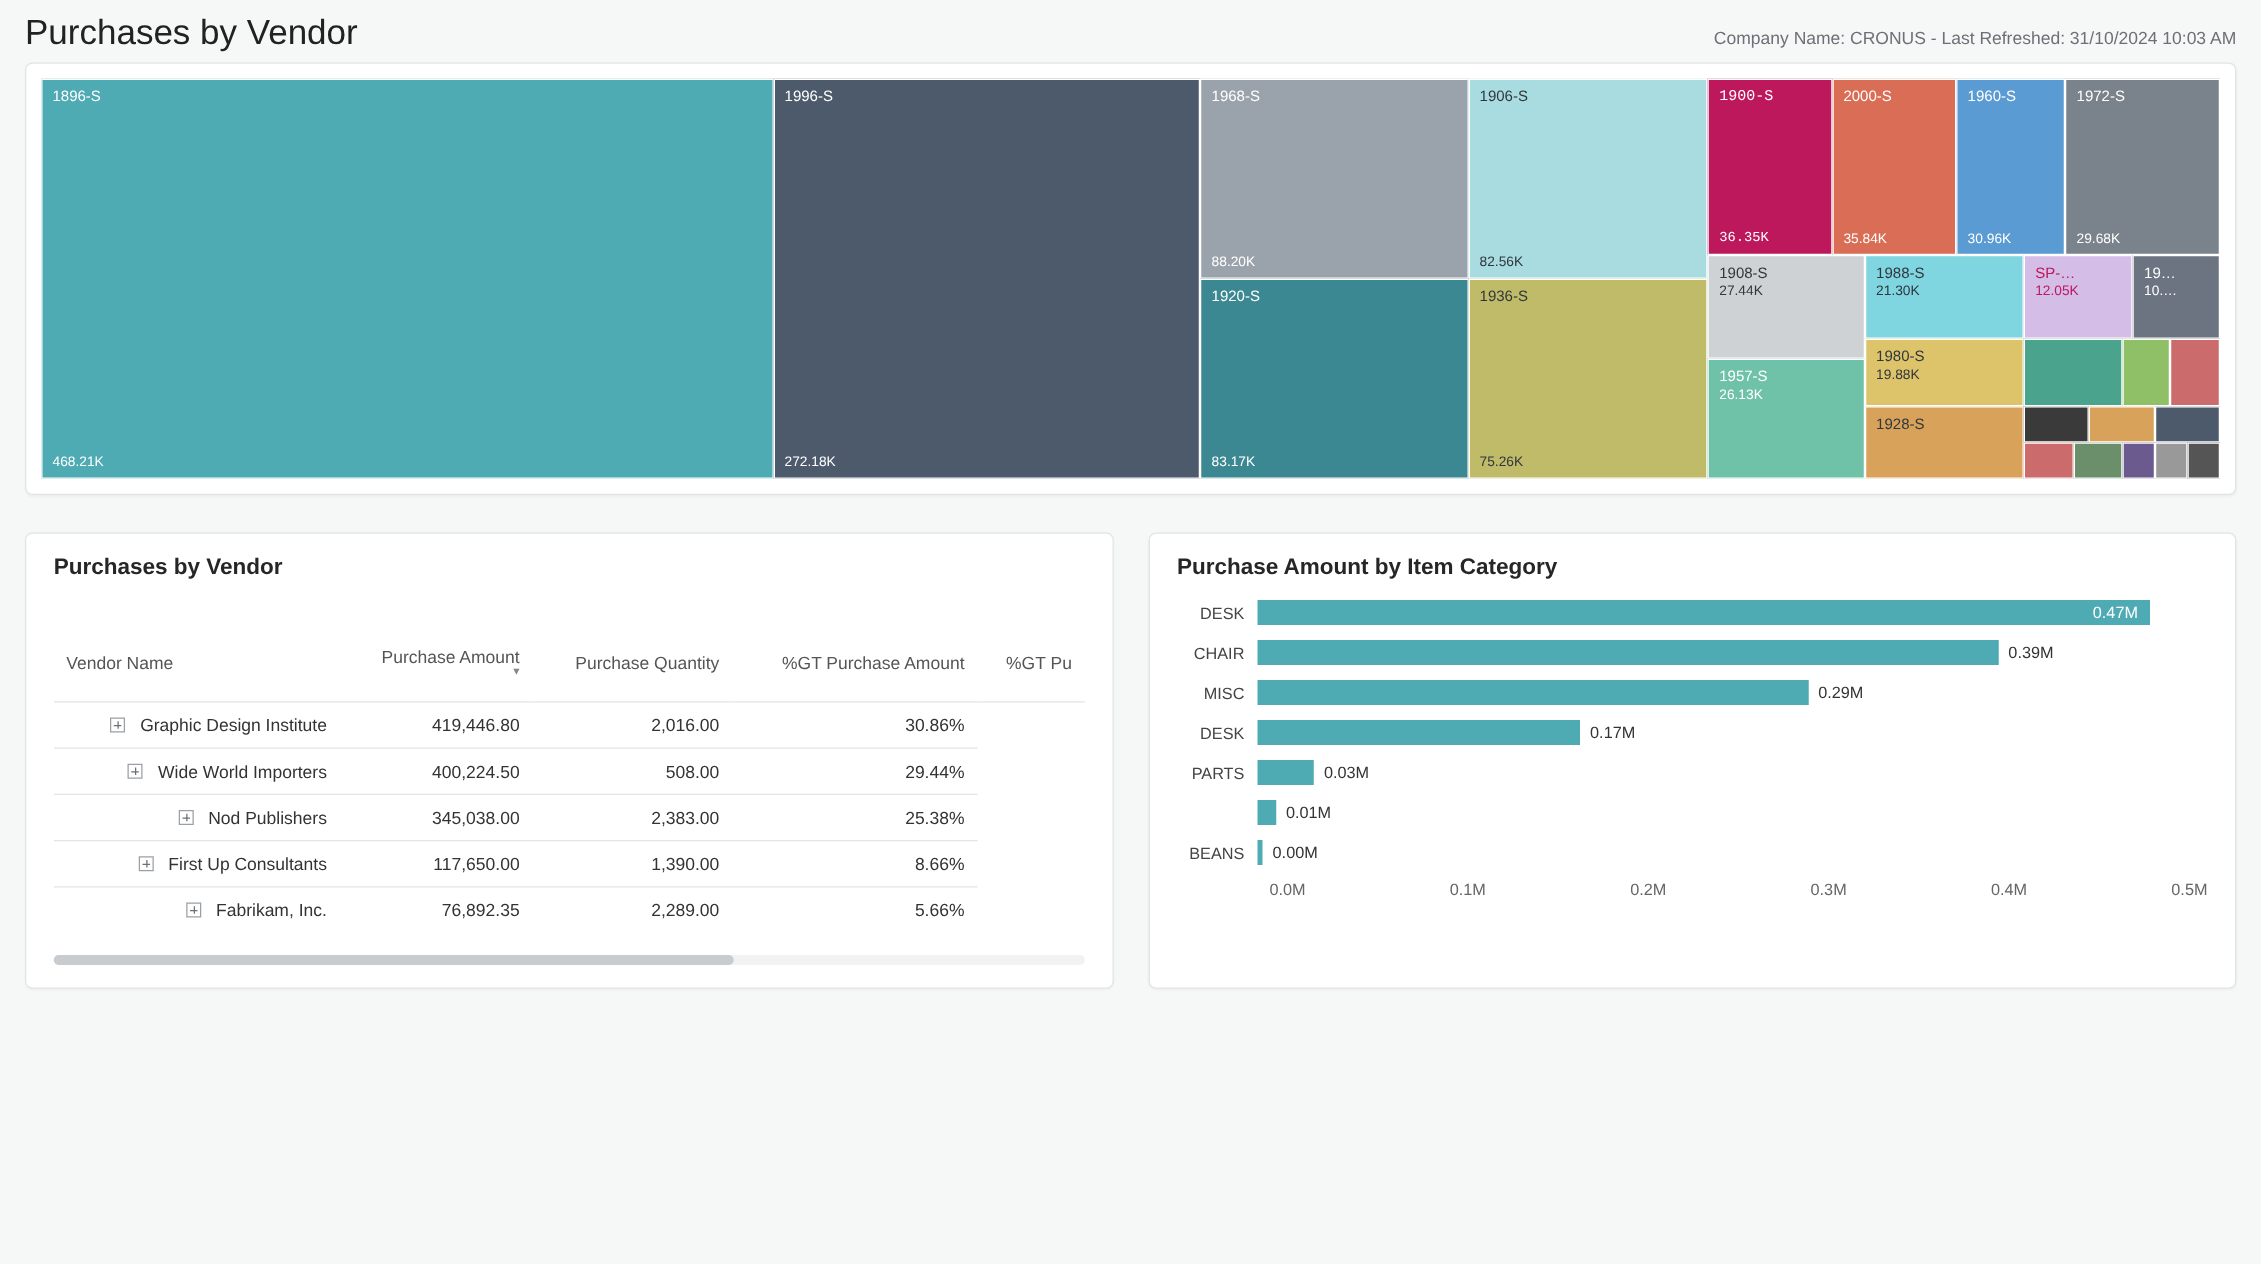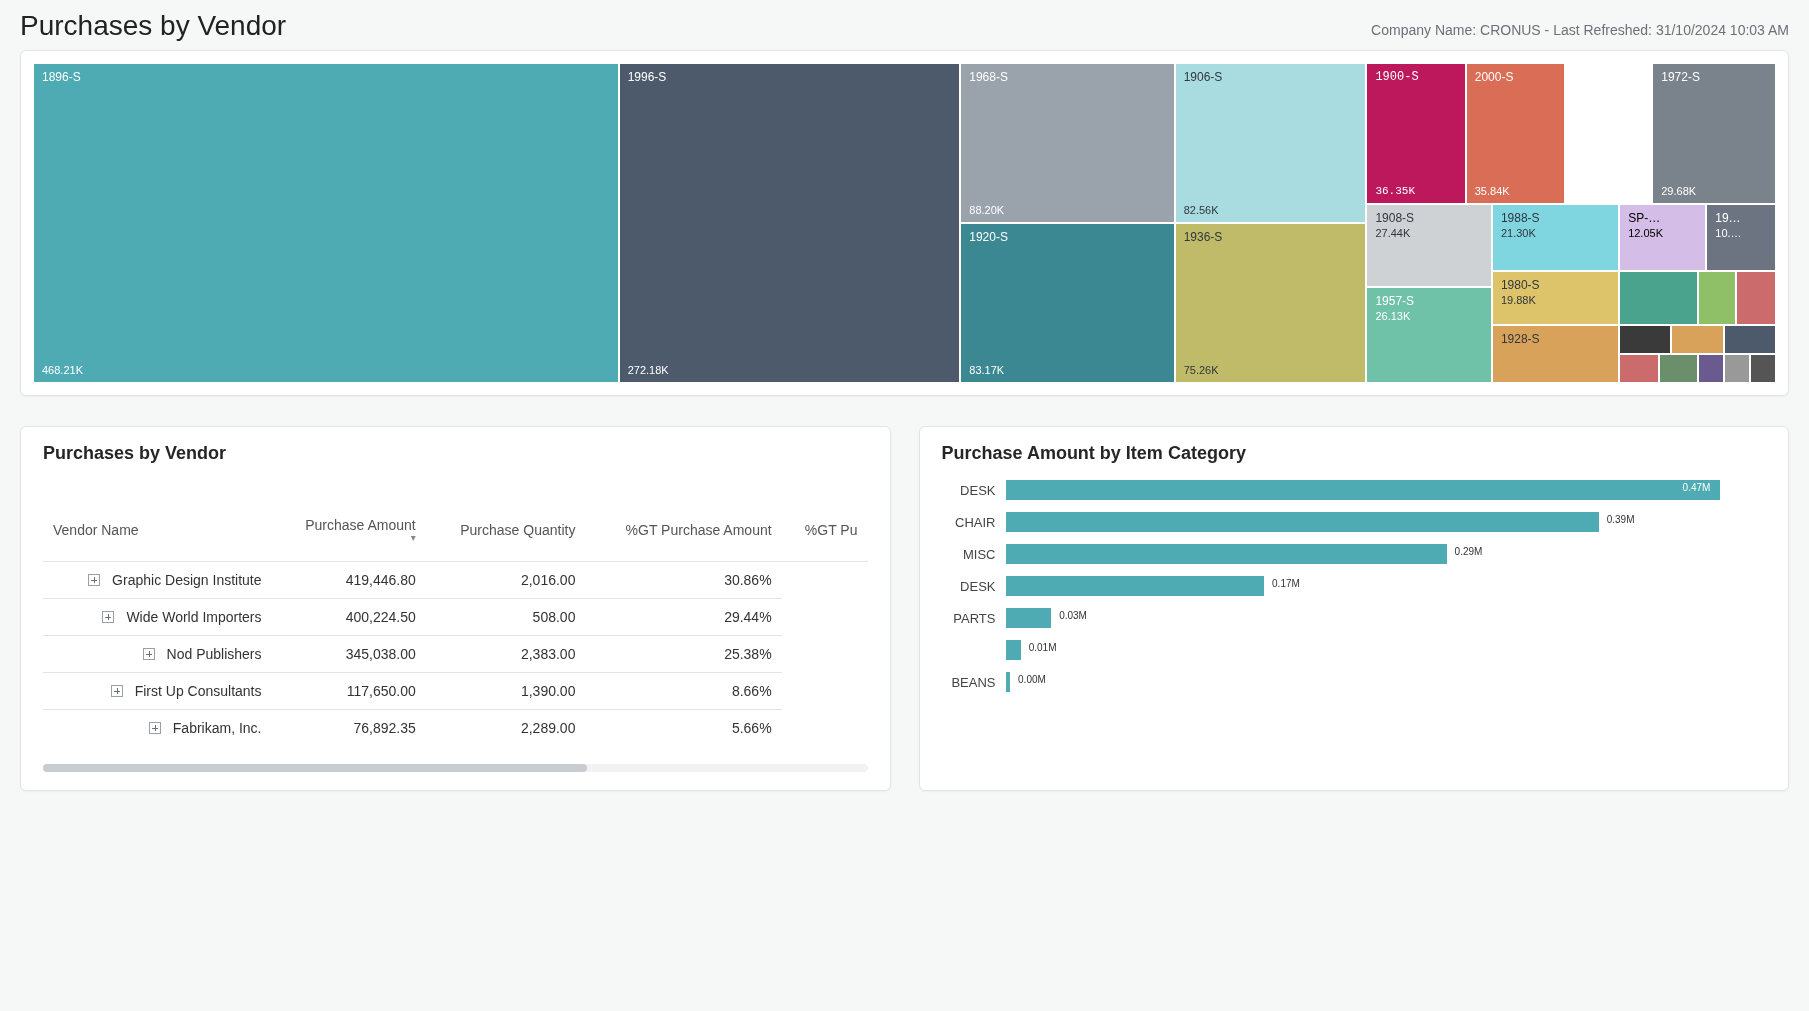--- a/index.html
+++ b/index.html
@@ -155,21 +155,21 @@
     overflow: visible;
   }
   .bar-fill {
     height: 20px;
     background: var(--teal);
     margin-top: 6px;
   }
   .bar-val {
     position:absolute;
     top: 8px;
-    font-size:10px;
+    font-size:13px;
     color:#333;
     padding-left: 8px;
   }
   .axis {
     display:flex;
     margin-left: 74px;
     margin-top: 6px;
     color:#666;
     font-size:13px;
   }
@@ -195,27 +195,28 @@
   <div class="card treemap-card">
     <div class="treemap" id="treemap">
         <div class="tm-cell" style="left: 0%; top: 0%; width: 33.6%; height: 100%; background: rgb(78, 170, 179);"><span class="lbl">1896-S</span><span class="val">468.21K</span></div>
         <div class="tm-cell" style="left: 33.6%; top: 0%; width: 19.6%; height: 100%; background: rgb(77, 90, 107);"><span class="lbl">1996-S</span><span class="val">272.18K</span></div>
         <div class="tm-cell" style="left: 53.2%; top: 0%; width: 12.3%; height: 50%; background: rgb(154, 163, 172);"><span class="lbl">1968-S</span><span class="val">88.20K</span></div>
         <div class="tm-cell" style="left: 53.2%; top: 50%; width: 12.3%; height: 50%; background: rgb(60, 136, 146);"><span class="lbl">1920-S</span><span class="val">83.17K</span></div>
         <div class="tm-cell" style="left: 65.5%; top: 0%; width: 11%; height: 50%; background: rgb(169, 220, 224); color: rgb(48, 55, 61);"><span class="lbl">1906-S</span><span class="val">82.56K</span></div>
         <div class="tm-cell" style="left: 65.5%; top: 50%; width: 11%; height: 50%; background: rgb(192, 187, 104); color: rgb(48, 55, 61);"><span class="lbl">1936-S</span><span class="val">75.26K</span></div>
         <div class="tm-cell" style="left: 76.5%; top: 0%; width: 5.7%; height: 44%; background: #be185d; font-family: Liberation Mono, monospace;"><span class="lbl">1900-S</span><span class="val">36.35K</span></div>
         <div class="tm-cell" style="left: 82.2%; top: 0%; width: 5.7%; height: 44%; background: rgb(217, 109, 85);"><span class="lbl">2000-S</span><span class="val">35.84K</span></div>
+        <div class="tm-cell" style="left: 87.9%; top: 0%; width: 5%; height: 44%; background: rgb(91, 155, 211);"><span class="lbl">1960-S</span><span class="val">30.96K</span></div>
         <div class="tm-cell" style="left: 92.9%; top: 0%; width: 7.1%; height: 44%; background: rgb(122, 130, 139);"><span class="lbl">1972-S</span><span class="val">29.68K</span></div>
         <div class="tm-cell" style="left: 76.5%; top: 44%; width: 7.2%; height: 26%; background: rgb(207, 210, 213); color: rgb(48, 55, 61);"><span class="lbl">1908-S</span><span class="val-top">27.44K</span></div>
         <div class="tm-cell" style="left: 76.5%; top: 70%; width: 7.2%; height: 30%; background: rgb(111, 194, 167);"><span class="lbl">1957-S</span><span class="val-top">26.13K</span></div>
         <div class="tm-cell" style="left: 83.7%; top: 44%; width: 7.3%; height: 21%; background: rgb(127, 214, 225); color: rgb(48, 55, 61);"><span class="lbl">1988-S</span><span class="val-top">21.30K</span></div>
         <div class="tm-cell" style="left: 83.7%; top: 65%; width: 7.3%; height: 17%; background: rgb(221, 196, 106); color: rgb(48, 55, 61);"><span class="lbl">1980-S</span><span class="val-top">19.88K</span></div>
         <div class="tm-cell" style="left: 83.7%; top: 82%; width: 7.3%; height: 18%; background: rgb(216, 162, 90); color: rgb(48, 55, 61);"><span class="lbl">1928-S</span></div>
-        <div class="tm-cell" style="left: 91%; top: 44%; width: 5%; height: 21%; background: rgb(212, 189, 231); color: #000000;"><span class="lbl">SP-…</span><span class="val-top">12.05K</span></div>
+        <div class="tm-cell" style="left: 91%; top: 44%; width: 5%; height: 21%; background: rgb(212, 189, 231); color: #be185d;"><span class="lbl">SP-…</span><span class="val-top">12.05K</span></div>
         <div class="tm-cell" style="left: 96%; top: 44%; width: 4%; height: 21%; background: rgb(107, 116, 128);"><span class="lbl">19…</span><span class="val-top">10.…</span></div>
         <div class="tm-cell" style="left: 91%; top: 65%; width: 4.5%; height: 17%; background: rgb(74, 163, 140);"></div>
         <div class="tm-cell" style="left: 95.5%; top: 65%; width: 2.2%; height: 17%; background: rgb(143, 191, 102);"></div>
         <div class="tm-cell" style="left: 97.7%; top: 65%; width: 2.3%; height: 17%; background: rgb(204, 107, 107);"></div>
         <div class="tm-cell" style="left: 91%; top: 82%; width: 3%; height: 9%; background: rgb(58, 58, 58);"></div>
         <div class="tm-cell" style="left: 94%; top: 82%; width: 3%; height: 9%; background: rgb(216, 162, 90);"></div>
         <div class="tm-cell" style="left: 97%; top: 82%; width: 3%; height: 9%; background: rgb(77, 90, 107);"></div>
         <div class="tm-cell" style="left: 91%; top: 91%; width: 2.3%; height: 9%; background: rgb(204, 107, 107);"></div>
         <div class="tm-cell" style="left: 93.3%; top: 91%; width: 2.2%; height: 9%; background: rgb(107, 142, 107);"></div>
         <div class="tm-cell" style="left: 95.5%; top: 91%; width: 1.5%; height: 9%; background: rgb(107, 90, 142);"></div>
@@ -323,15 +324,23 @@
             </div>
           </div>
           <div class="bar-row">
             <div class="bar-label">BEANS</div>
             <div class="bar-track">
               <div class="bar-fill" style="width: 0.6%;"></div>
               <div class="bar-val" style="left: 0.6%;">0.00M</div>
             </div>
           </div>
         </div>
+      <div class="axis" id="axis">
+          <span>0.0M</span>
+          <span>0.1M</span>
+          <span>0.2M</span>
+          <span>0.3M</span>
+          <span>0.4M</span>
+          <span>0.5M</span>
+        </div>
     </div>
   </div>
 </div>
 
 </body></html>

